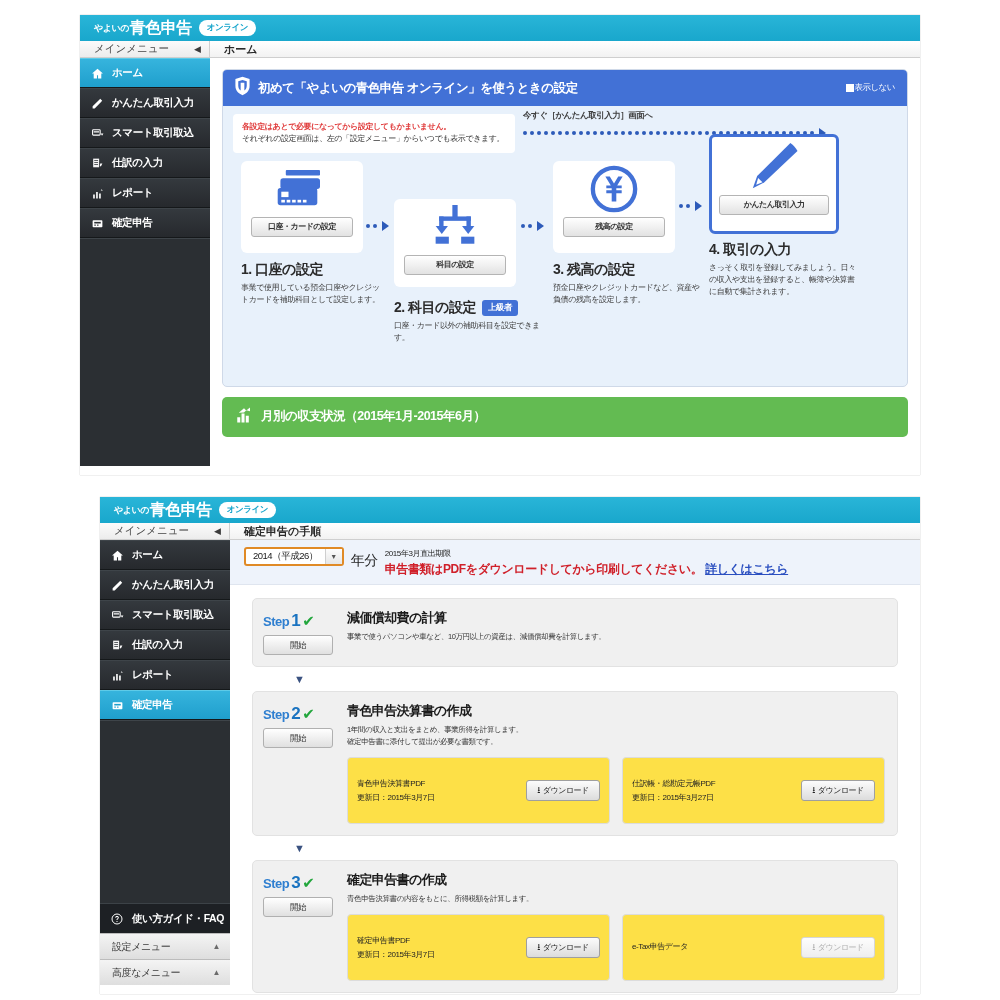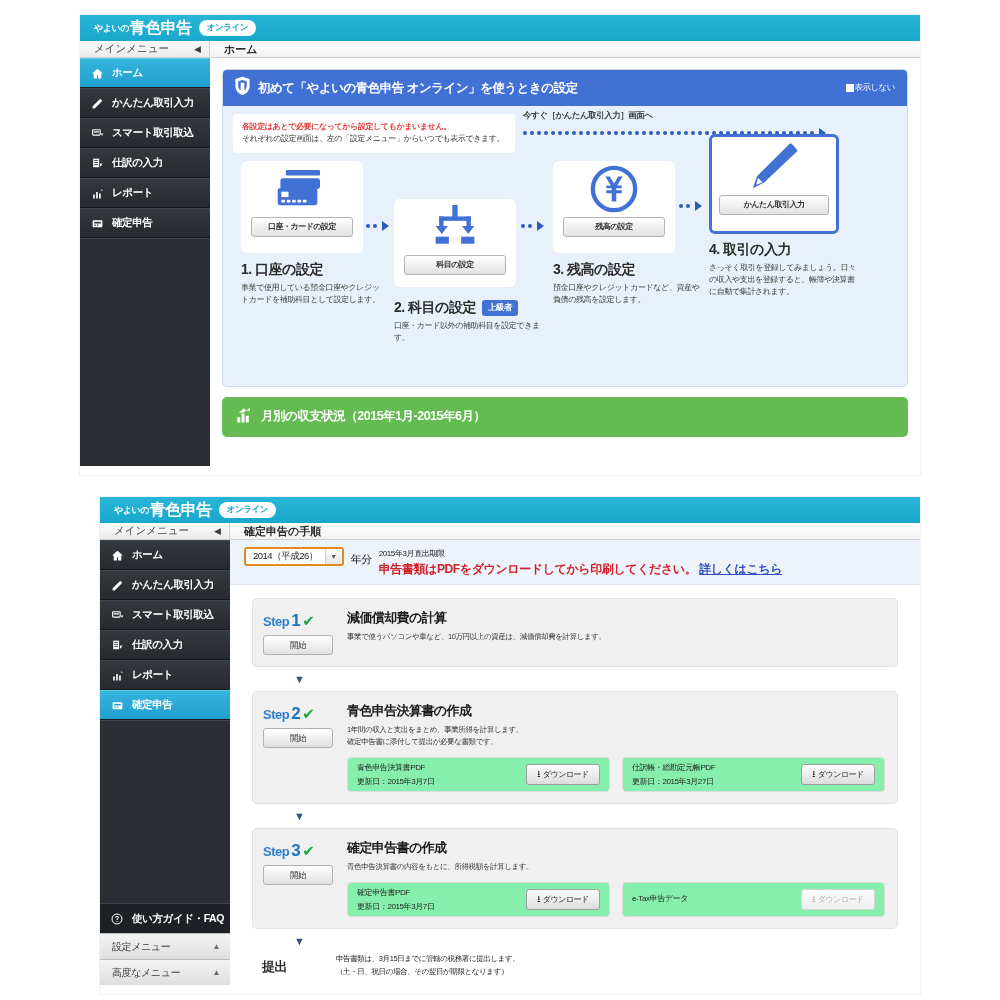--- a/index.html
+++ b/index.html
@@ -226,21 +226,21 @@
     display:flex; align-items:center; letter-spacing:-.5px;
     min-width:76px;
   }
   .year-select .arrow {
     width:17px;
     border-left:1px solid #cfcfcf;
     background:linear-gradient(#fdfdfd,#e6e6e6);
     display:flex; align-items:center; justify-content:center;
     font-size:7px; color:#555;
   }
-  .year-unit { font-size:11px; color:#222; margin-top:5px; letter-spacing:-.5px;}
+  .year-unit { font-size:14px; color:#222; margin-top:5px; letter-spacing:-.5px;}
   .year-notes { margin-top:1px; letter-spacing:-.4px;}
   .year-notes .l1 { font-size:8px; color:#222; }
   .year-notes .l2 { font-size:12px; color:#d0202a; font-weight:bold; margin-top:2px;}
   .year-notes .l2 a { color:#2b4fc0; text-decoration:underline; font-weight:bold;}
 
   .steps-area { flex:1; padding:13px 22px 0 22px; }
 
   .step-card {
     background:#f0f0f0;
     border:1px solid #e2e2e2;
@@ -263,22 +263,22 @@
     font-size:8.5px; color:#333; text-align:center; line-height:18px;
     letter-spacing:-.5px;
   }
   .step-right { flex:1; }
   .step-title { font-size:13px; font-weight:bold; color:#1b1b1b; letter-spacing:-.6px; }
   .step-desc { margin-top:4px; font-size:7.5px; line-height:1.6; color:#333; letter-spacing:-.4px;}
   .step-desc .warn { color:#d0202a; font-weight:bold; }
 
   .dl-row { display:flex; gap:12px; margin-top:9px; }
   .dl-box {
-    background:#86efac; border:1px solid #dcdcdc; border-radius:4px;
-    padding:4px 9px;
+    background:#fde047; border:1px solid #dcdcdc; border-radius:4px;
+    padding:20px 9px;
     display:flex; align-items:center; gap:10px;
     flex:1;
   }
   .dl-info { flex:1; }
   .dl-name { font-size:8px; color:#222; letter-spacing:-.4px;}
   .dl-date { font-size:8px; color:#222; margin-top:3px; letter-spacing:-.4px;}
   .dl-btn {
     width:74px; height:21px;
     border:1px solid #9f9f9f; border-radius:3px;
     background:linear-gradient(#fcfcfc,#dcdcdc);

